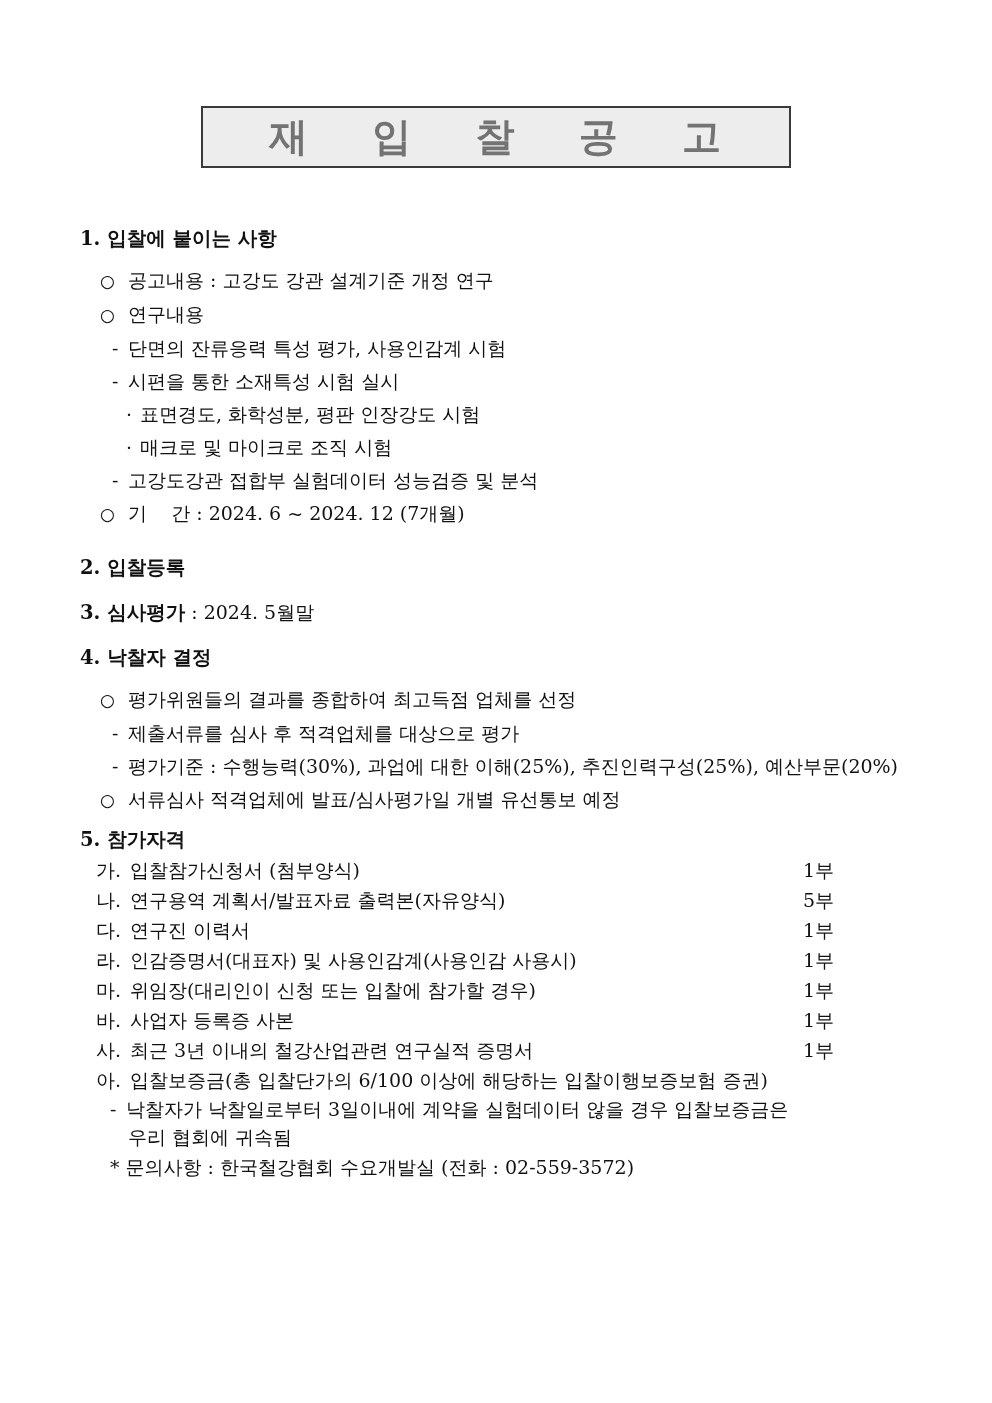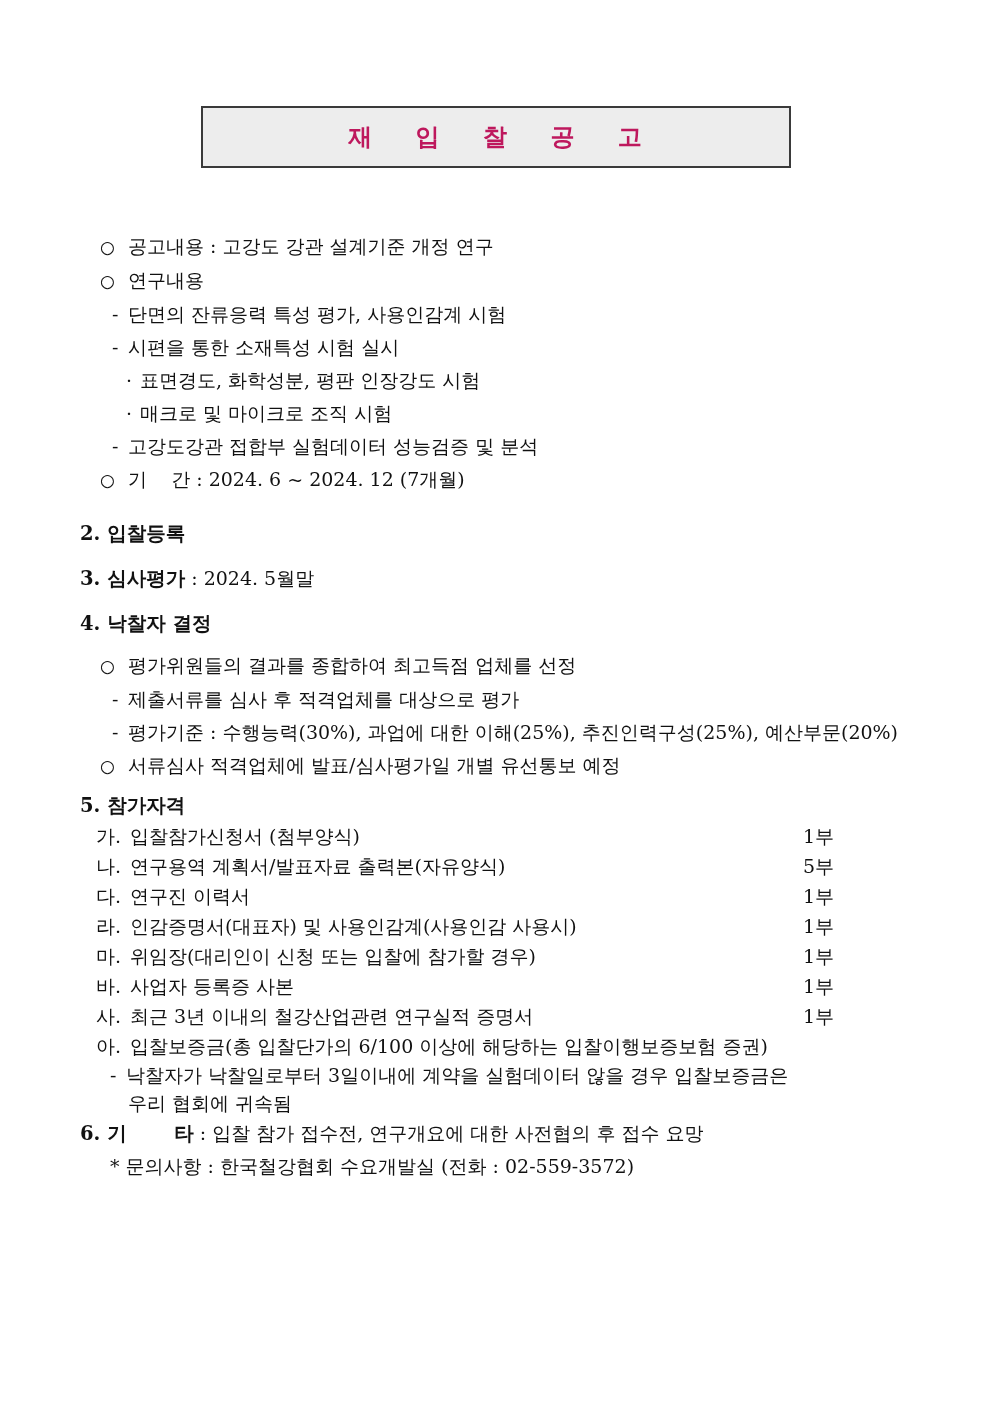--- a/index.html
+++ b/index.html
@@ -22,25 +22,25 @@
     margin: 106px auto 0 auto;
     width: 586px;
     height: 58px;
     background: #ededed;
     border: 2px solid #3a3a3a;
     display: flex;
     align-items: center;
     justify-content: center;
   }
   .title-box .title-text {
-    font-size: 24px;
+    font-size: 39px;
     font-weight: bold;
     white-space: pre;
     letter-spacing: 2px;
-    color: #be185d;
+    color: #737373;
   }
   .content { margin-top: 54px; }
   .line {
     display: flex;
     align-items: baseline;
     white-space: pre-wrap;
     font-size: 19px;
     line-height: 33px;
   }
   .line span { white-space: pre-wrap; }
@@ -77,20 +77,21 @@
 
 <div class="page">
 
   <div class="title-box">
     <span class="title-text">재    입    찰    공    고</span>
   </div>
 
   <div class="content">
 
     <div class="sec">
+      <div class="line heading">1. 입찰에 붙이는 사항</div>
       <div class="gap-s"></div>
       <div class="line ind-circle">
         <span class="bullet-circle">○</span>
         <span>공고내용 : 고강도 강관 설계기준 개정 연구</span>
       </div>
       <div class="line ind-circle">
         <span class="bullet-circle">○</span>
         <span>연구내용</span>
       </div>
       <div class="line ind-dash">
@@ -204,23 +205,19 @@
           <span class="bullet-dash">-</span>
           <span>낙찰자가 낙찰일로부터 3일이내에 계약을 실험데이터 않을 경우 입찰보증금은</span>
         </div>
         <div class="line ind-cont">
           <span>우리 협회에 귀속됨</span>
         </div>
       </div>
     </div>
 
     <div class="sec">
-      <div class="line">
-        <span class="bold">6. 기       타</span>
-        <span> : 입찰 참가 접수전, 연구개요에 대한 사전협의 후 접수 요망</span>
-      </div>
       <div class="line ind-note">
         <span>* 문의사항 : 한국철강협회 수요개발실 (전화 : 02-559-3572)</span>
       </div>
     </div>
 
   </div>
 </div>
 
 </body></html>

